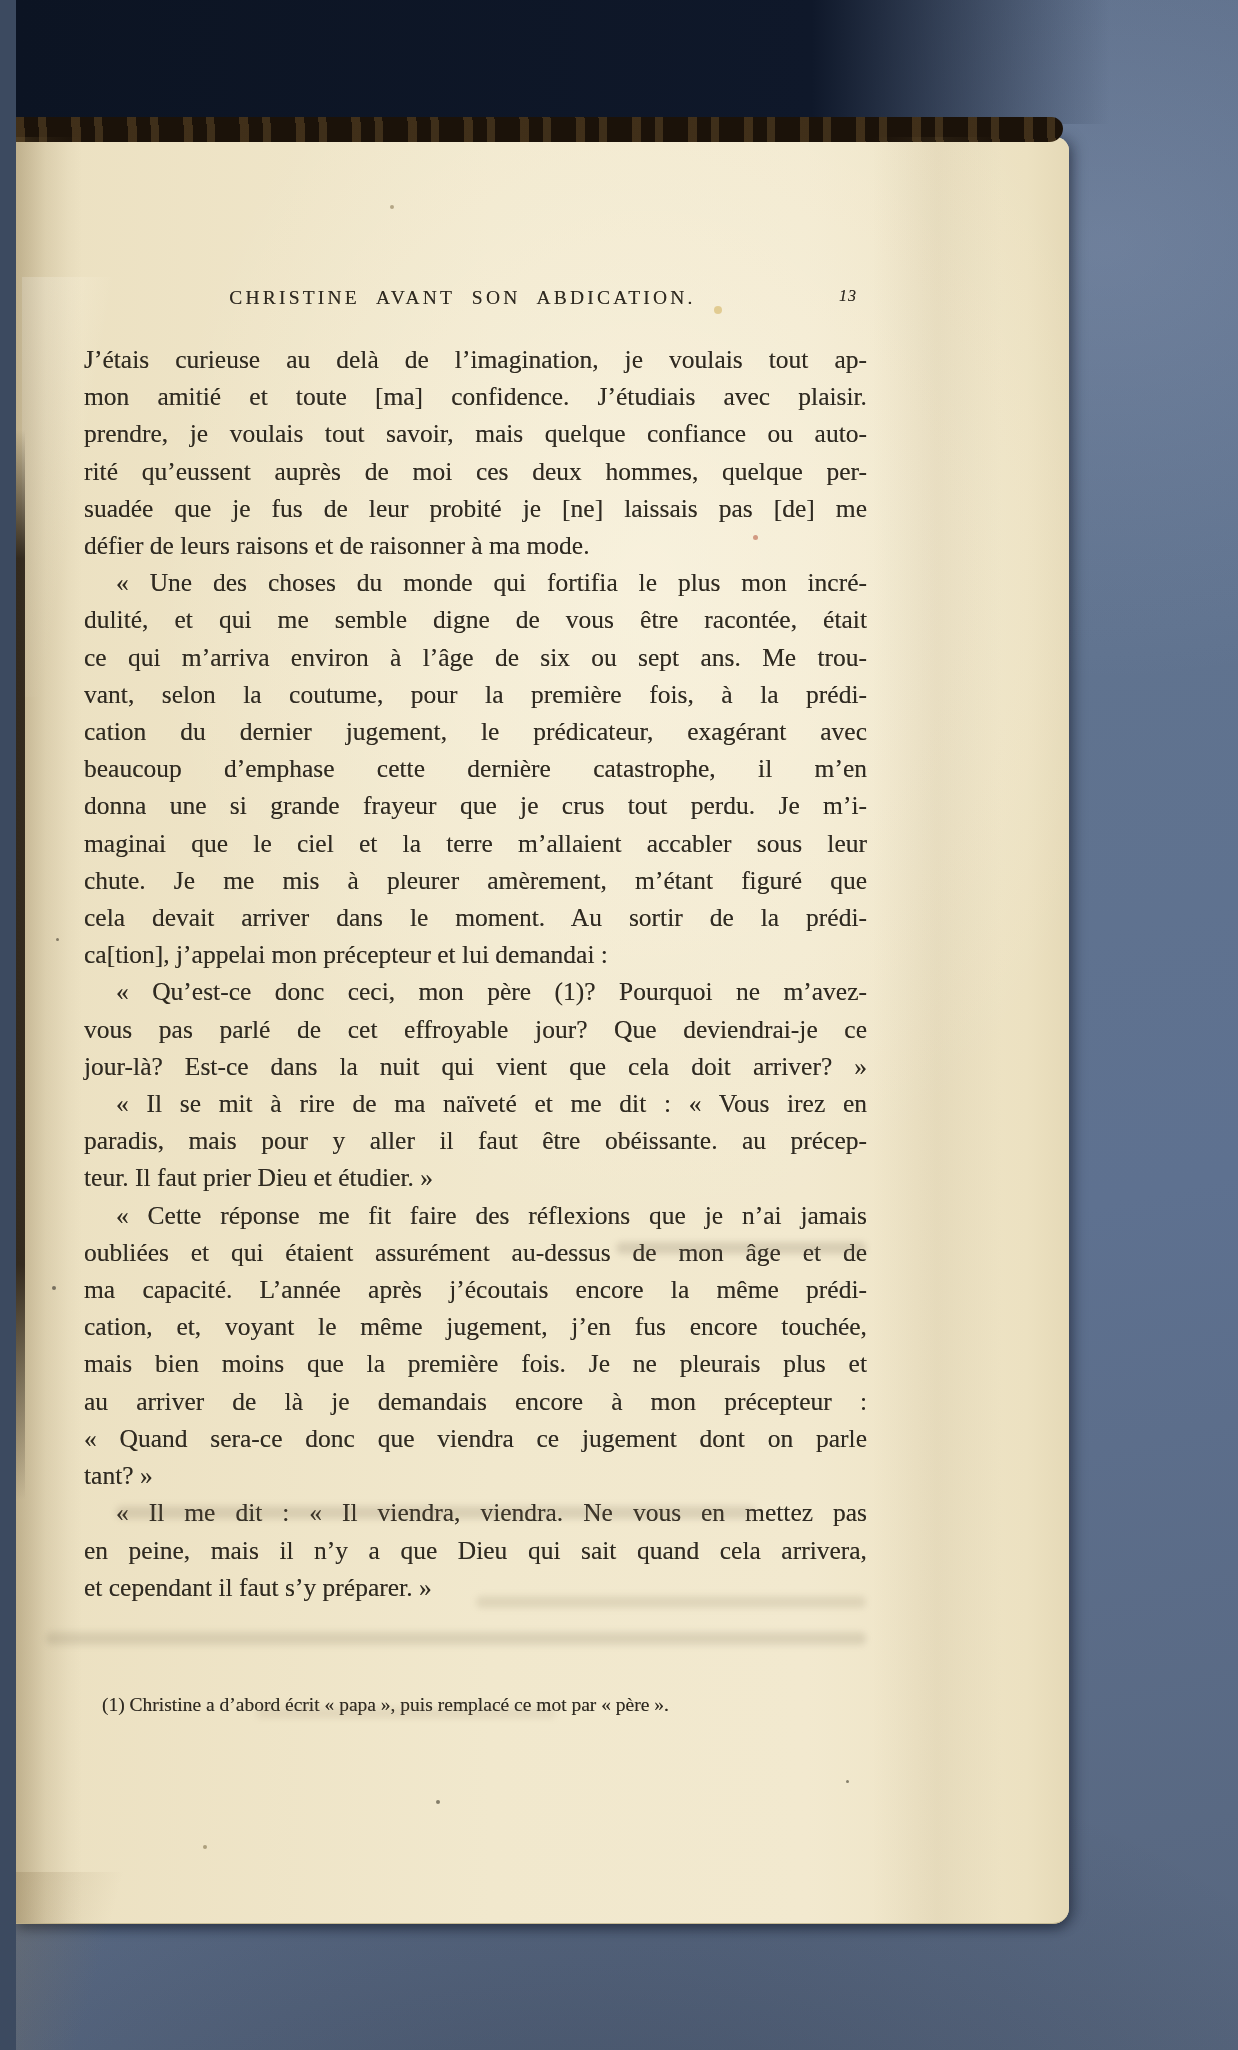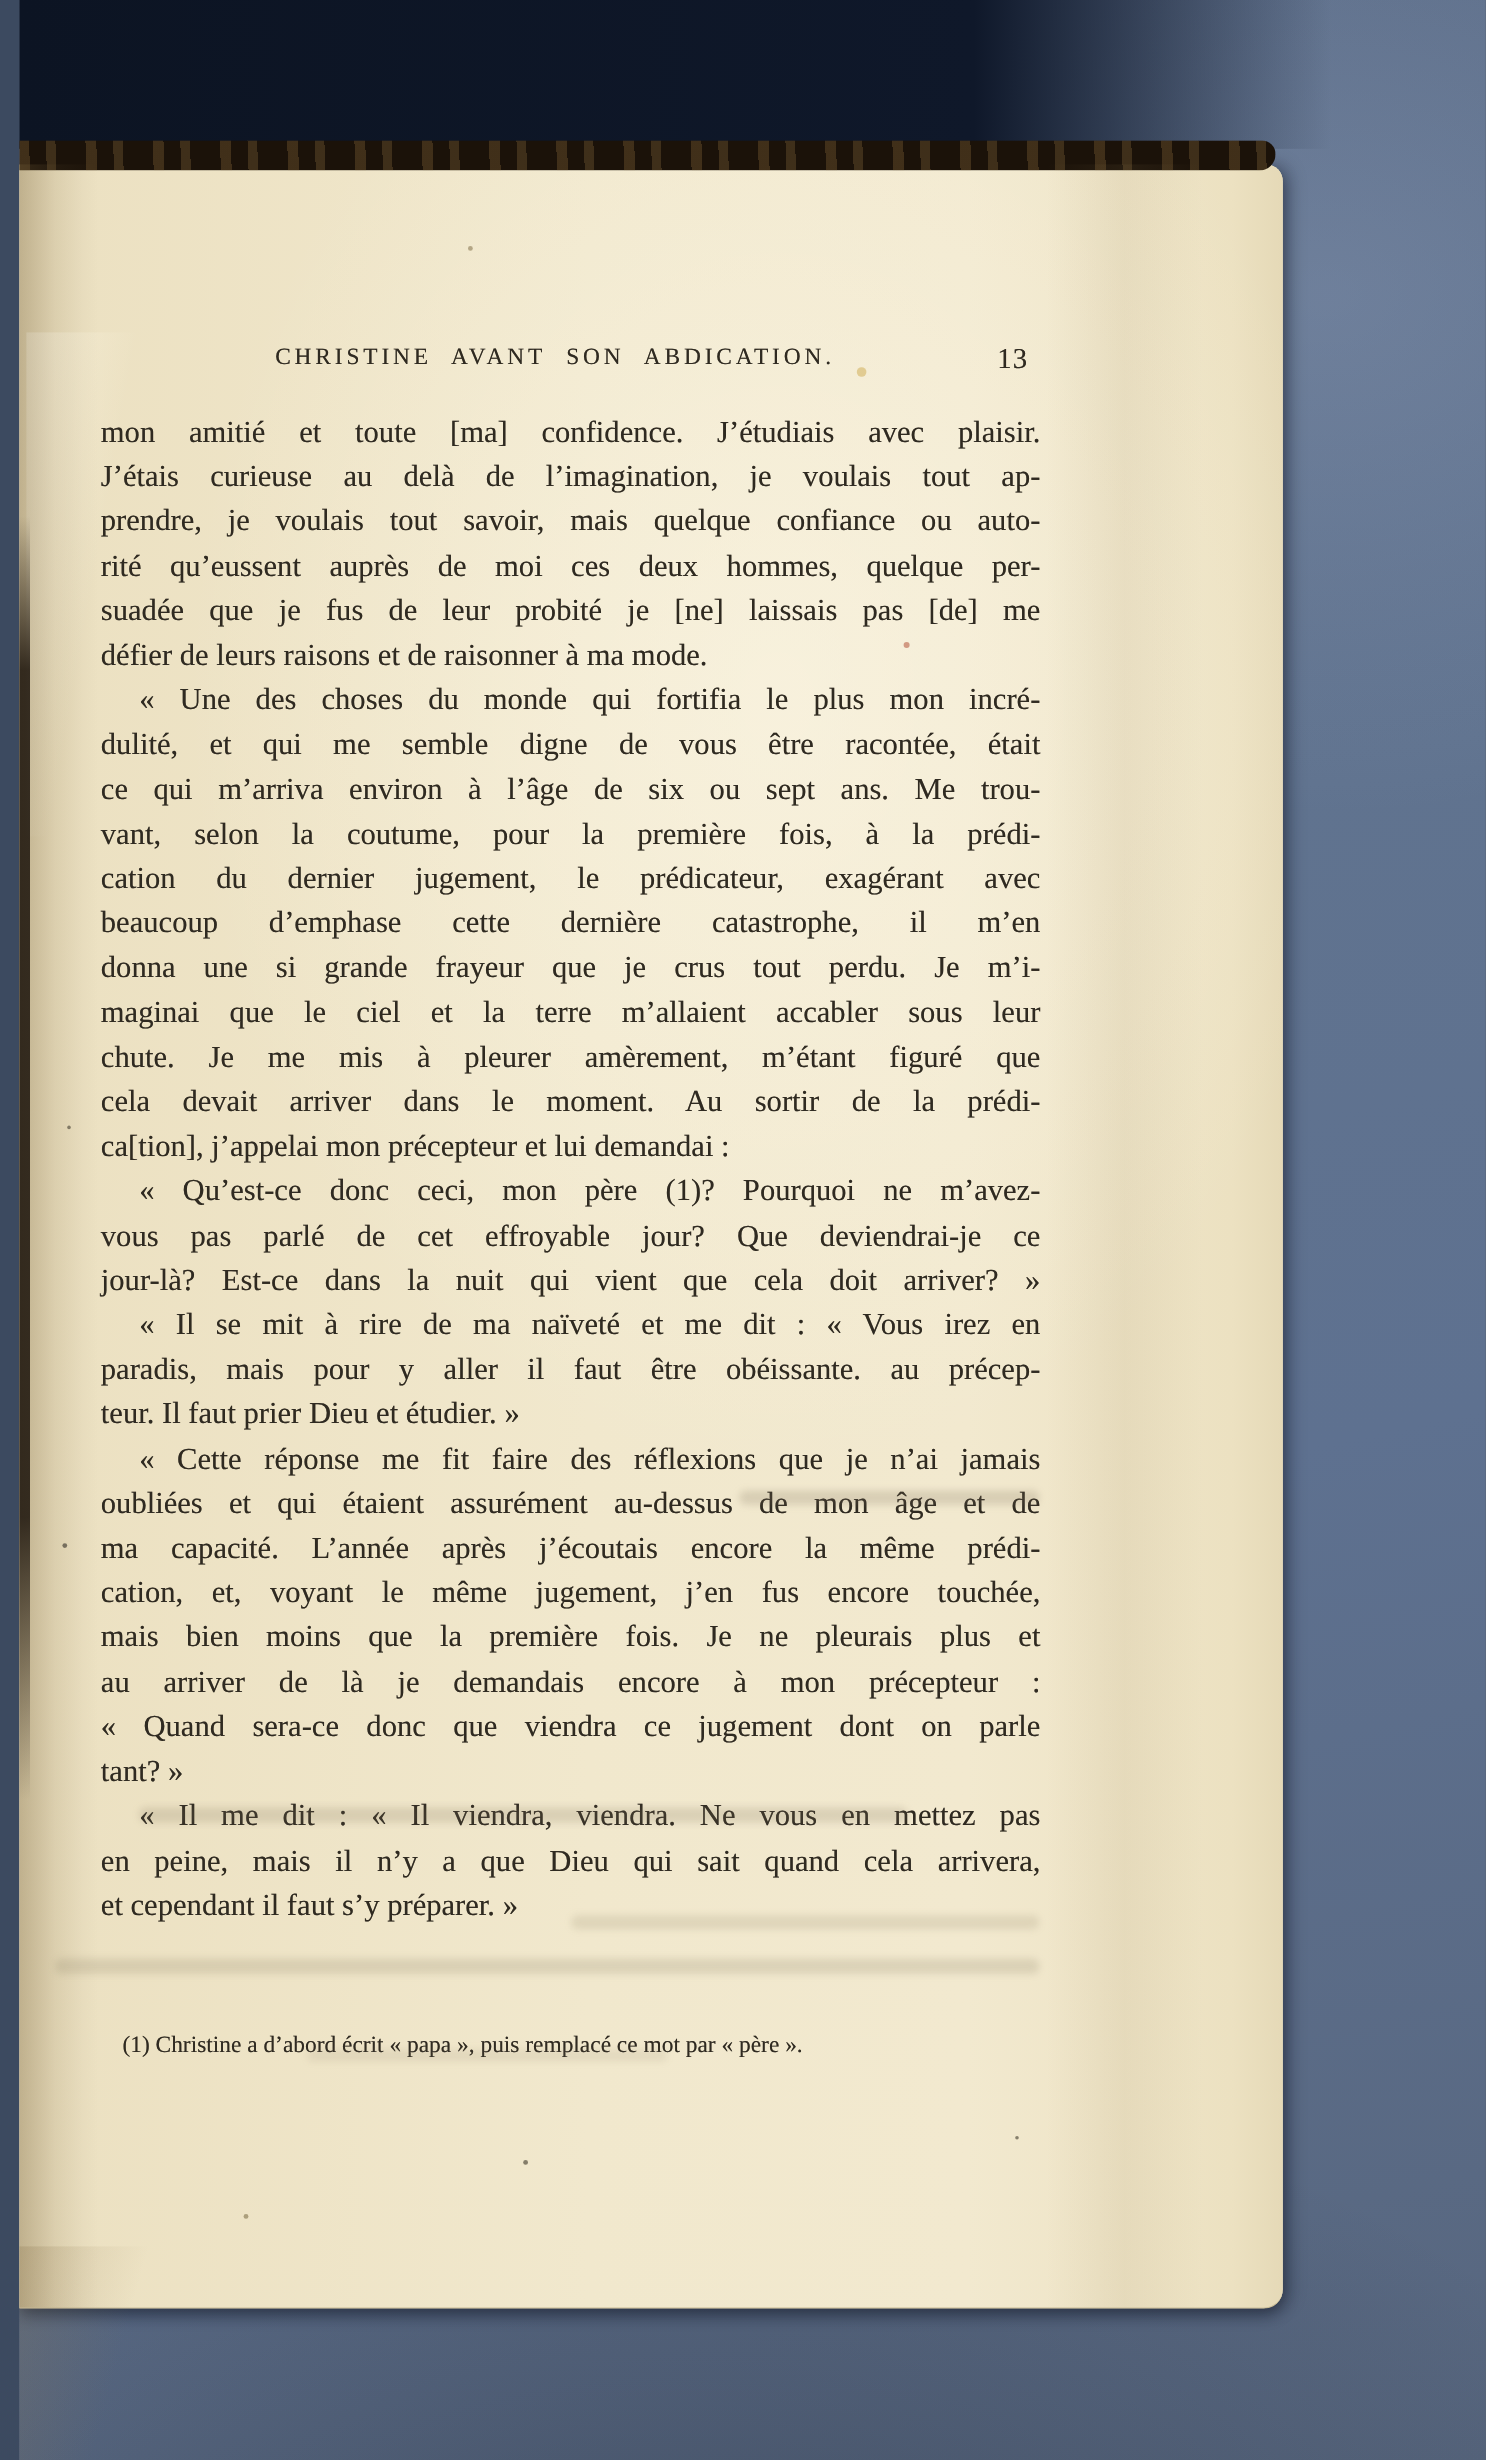--- a/index.html
+++ b/index.html
@@ -49,22 +49,22 @@
   .right-curve{position:absolute;left:856px;top:137px;width:130px;height:1786px;
     background:linear-gradient(to right, rgba(150,128,85,0), rgba(150,128,85,.10) 50%, rgba(150,128,85,0));}
 
   
   .header-row{position:absolute;left:68px;top:287px;width:783px;height:30px;color:var(--ink,#2f2a21);}
   .header-title{
     display:block;text-align:center;padding-right:26px;
     font-size:19.5px;letter-spacing:3.2px;word-spacing:9px;
     text-shadow:0 0 .5px rgba(47,42,33,.55);
   }
-  .page-number{position:absolute;right:10px;top:0;font-size:24px;letter-spacing:1px;
-    text-shadow:0 0 .5px rgba(47,42,33,.55);}
+  .page-number{position:absolute;right:10px;top:0;font-size:16px;letter-spacing:1px;
+    text-shadow:0 0 .5px rgba(47,42,33,.55);font-style:italic;}
 
   
   .text-block{position:absolute;left:68px;top:341px;width:783px;color:var(--ink,#2f2a21);}
   .line{
     display:block;width:100%;
     font-size:25.5px;line-height:37.2px;
     text-align:justify;text-align-last:left;
     text-shadow:0 0 .5px rgba(47,42,33,.5);
     white-space:normal;
   }
@@ -114,22 +114,22 @@
   <div class="gutter-dark"></div>
   <div class="right-curve"></div>
 
   <div class="header-row">
     <span class="header-title">CHRISTINE AVANT SON ABDICATION.</span>
     <span class="page-number">13</span>
   </div>
 
   <div class="text-block">
 
-  <div class="line fill">mon amitié et toute [ma] confidence. J’étudiais avec plaisir.</div>
-      <div class="line fill">J’étais curieuse au delà de l’imagination, je voulais tout ap-</div>
+  <div class="line fill">J’étais curieuse au delà de l’imagination, je voulais tout ap-</div>
+      <div class="line fill">mon amitié et toute [ma] confidence. J’étudiais avec plaisir.</div>
       <div class="line fill">prendre, je voulais tout savoir, mais quelque confiance ou auto-</div>
       <div class="line fill">rité qu’eussent auprès de moi ces deux hommes, quelque per-</div>
       <div class="line fill">suadée que je fus de leur probité je [ne] laissais pas [de] me</div>
       <div class="line">défier de leurs raisons et de raisonner à ma mode.</div>
       <div class="line fill indent">« Une des choses du monde qui fortifia le plus mon incré-</div>
       <div class="line fill">dulité, et qui me semble digne de vous être racontée, était</div>
       <div class="line fill">ce qui m’arriva environ à l’âge de six ou sept ans. Me trou-</div>
       <div class="line fill">vant, selon la coutume, pour la première fois, à la prédi-</div>
       <div class="line fill">cation du dernier jugement, le prédicateur, exagérant avec</div>
       <div class="line fill">beaucoup d’emphase cette dernière catastrophe, il m’en</div>

